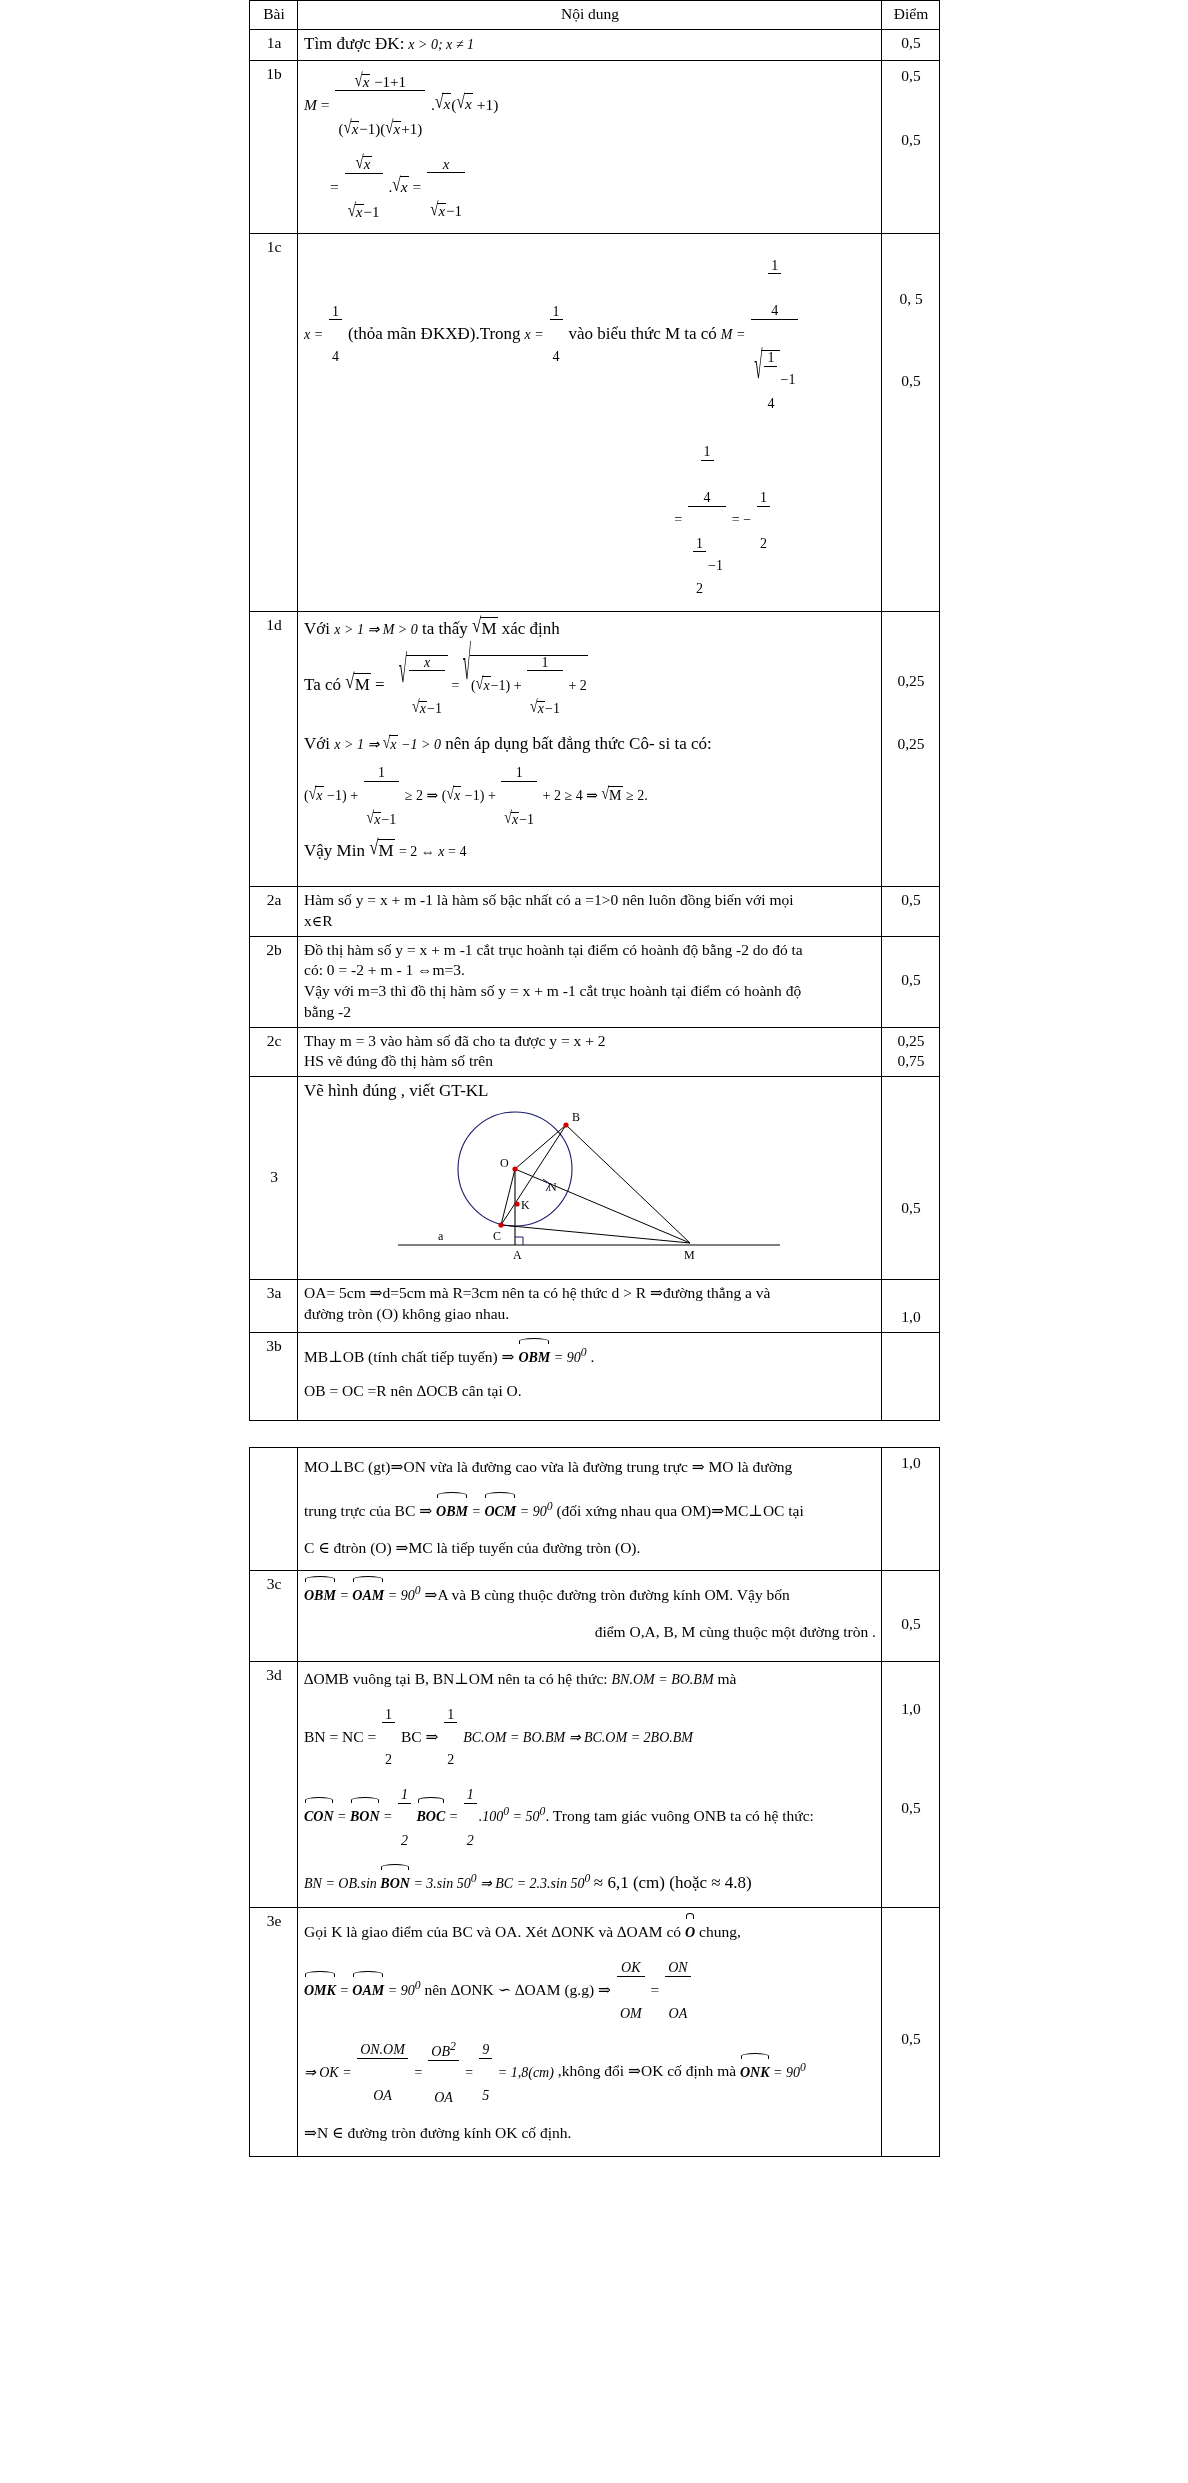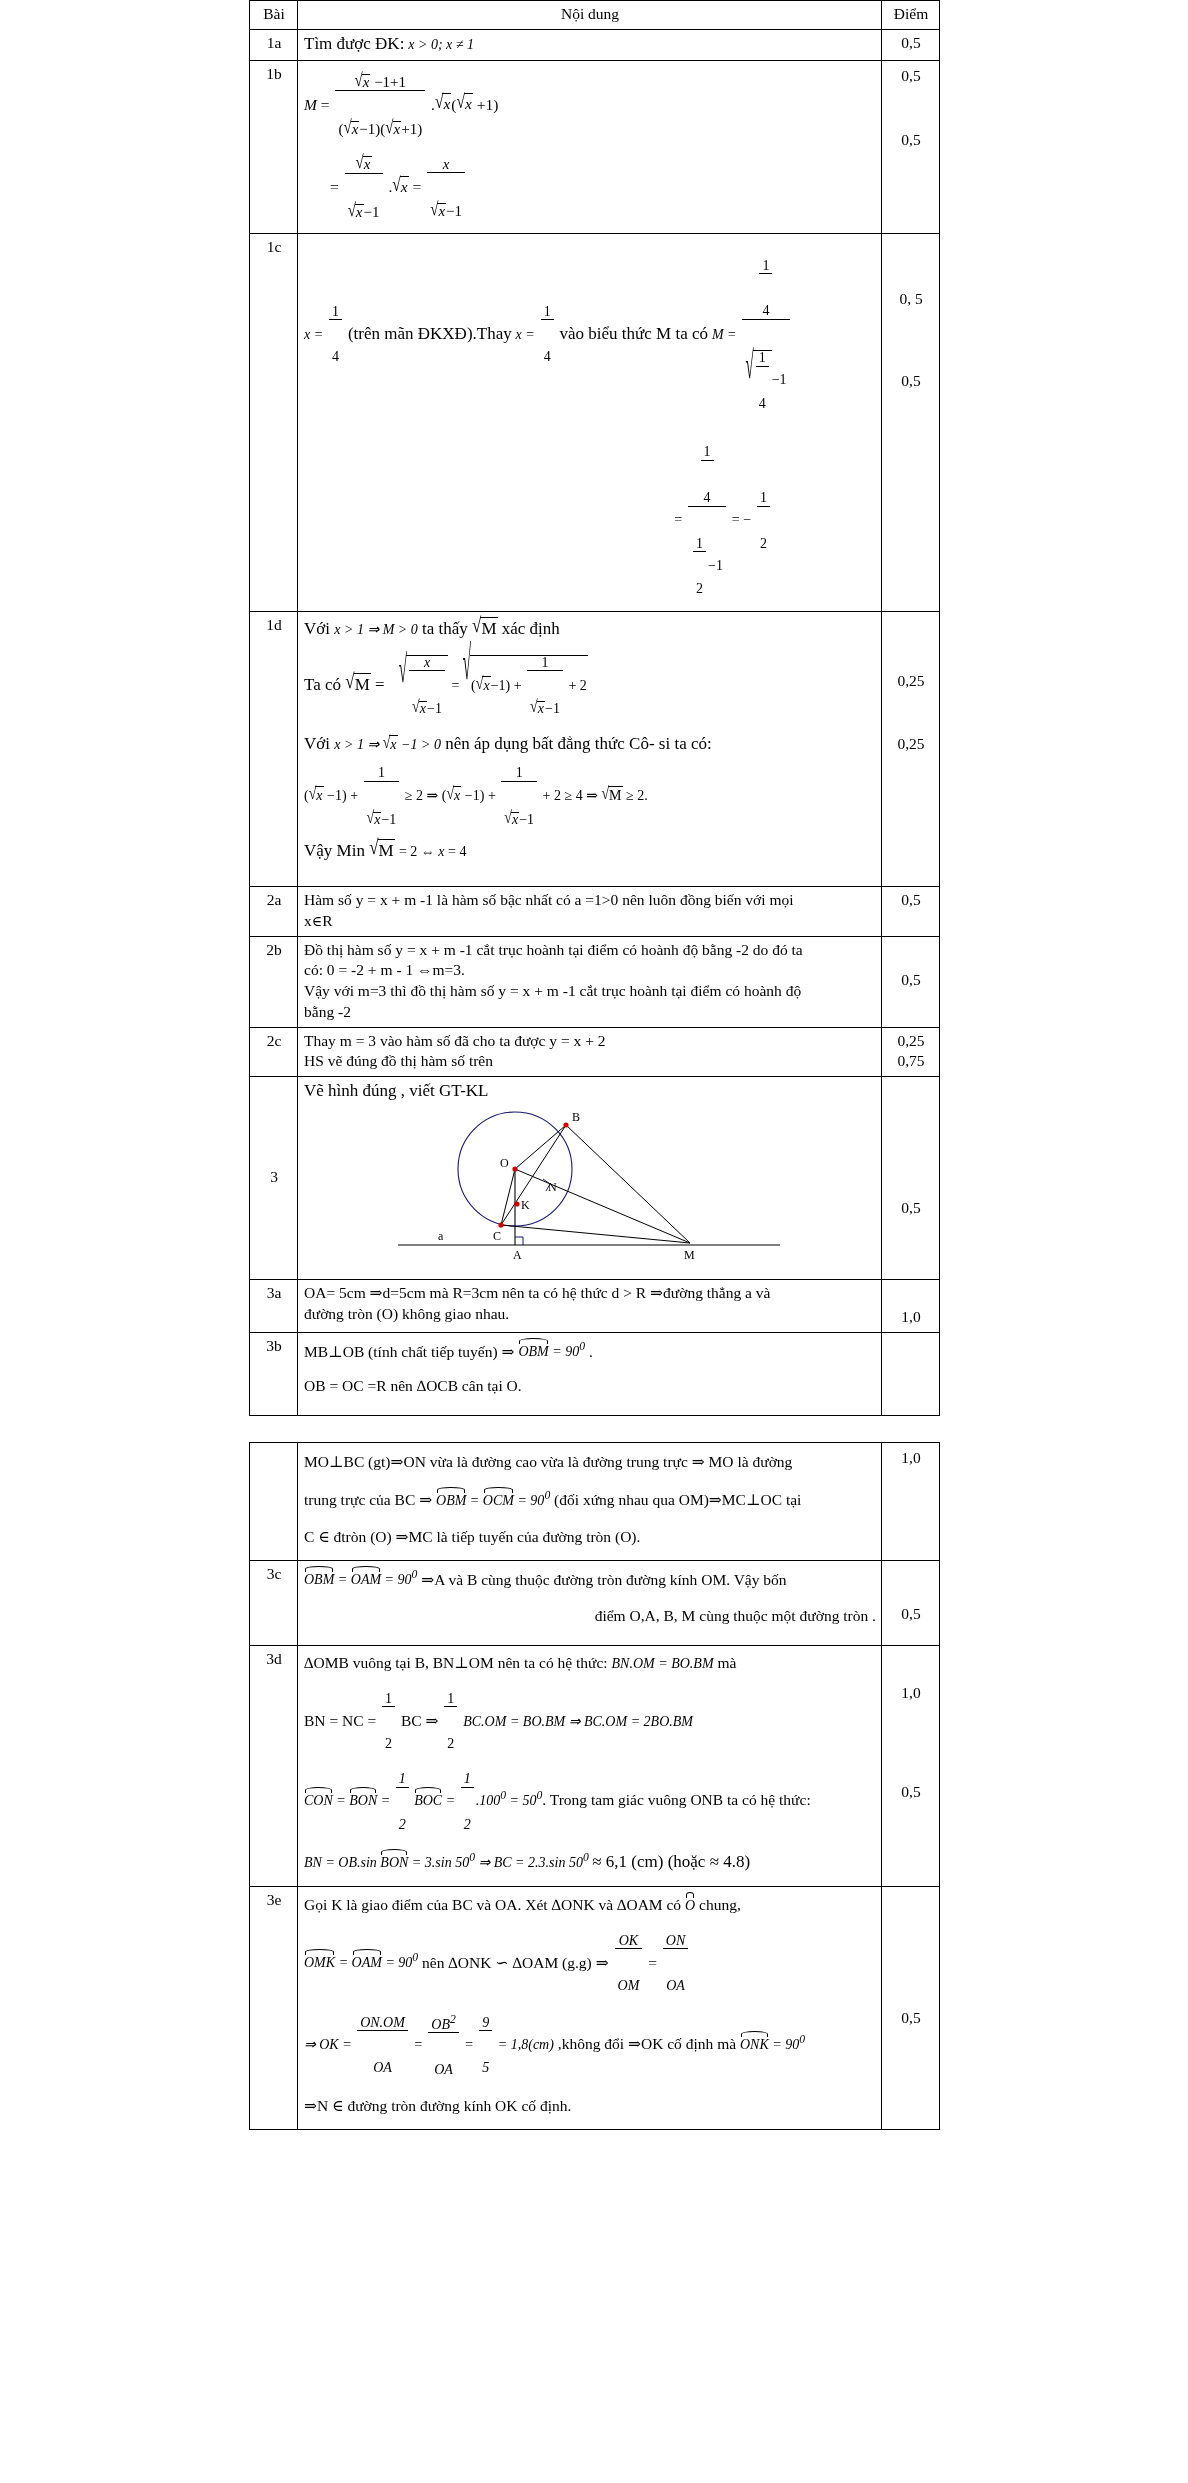--- a/index.html
+++ b/index.html
@@ -50,21 +50,21 @@
     margin:0 2px;
     line-height:1.05;
   }
   .frac .num{display:block;padding:0 3px;border-bottom:1px solid #000;}
   .frac .den{display:block;padding:0 3px;margin-top:30px;}
   .sqrt{display:inline-block;white-space:nowrap;}
   .sqrt>.rad{display:inline-block;transform:scaleY(1.25);transform-origin:bottom;}
   .sqrt>.bar{display:inline-block;border-top:1px solid #000;padding:0 1px;margin-left:-1px;}
   .tallsqrt>.rad{transform:scaleY(2.6);font-size:15px;}
   .hugesqrt>.rad{transform:scaleY(3.2);font-size:15px;}
-  .ang{display:inline-block;position:relative;padding-top:3px;}
+  .ang{display:inline-block;position:relative;padding-top:9px;font-weight:bold;}
   .ang:before{
     content:"";position:absolute;left:1px;right:1px;top:-2px;
     height:5px;border:1px solid #000;border-bottom:none;border-radius:50% 50% 0 0;
   }
   .ind{padding-left:26px;}
   .justify{text-align:justify;text-justify:inter-word;}
   .fig{text-align:center;padding:4px 0 2px 0;}
   .big{font-size:17px;}
   .mlines > div{margin:7px 0;}
   .nowrap{white-space:nowrap;}
@@ -134,21 +134,21 @@
   </td>
 </tr>
 
 <tr>
   <td class="cbai">1c</td>
   <td>
     <div style="height:22px;"></div>
     <div style="margin-bottom:30px;">
       <span class="mi sm"><i>x</i> =</span>
       <span class="frac sm"><span class="num">1</span><span class="den">4</span></span>
-      <span class="big">(trên mãn ĐKXĐ).Thay</span>
+      <span class="big">(thỏa mãn ĐKXĐ).Trong</span>
       <span class="mi sm"><i>x</i> =</span>
       <span class="frac sm"><span class="num">1</span><span class="den">4</span></span>
       <span class="big">vào biểu thức M ta có</span>
       <span class="mi sm"><i>M</i> =</span>
       <span class="frac sm" style="vertical-align:middle;">
         <span class="num"><span class="frac"><span class="num">1</span><span class="den">4</span></span></span>
         <span class="den"><span class="sqrt tallsqrt"><span class="rad">√</span><span class="bar"><span class="frac"><span class="num">1</span><span class="den">4</span></span></span></span>−1</span>
       </span>
     </div>
     <div style="text-align:right;padding-right:104px;margin-top:34px;margin-bottom:10px;">

